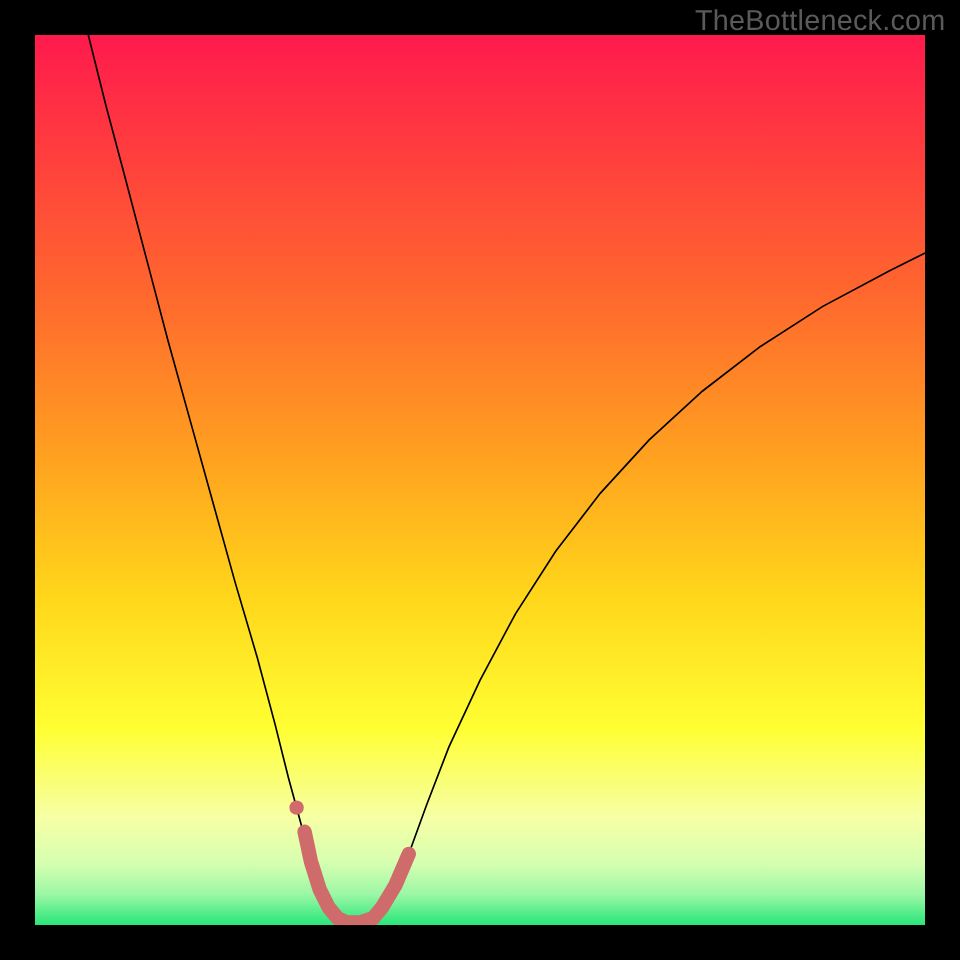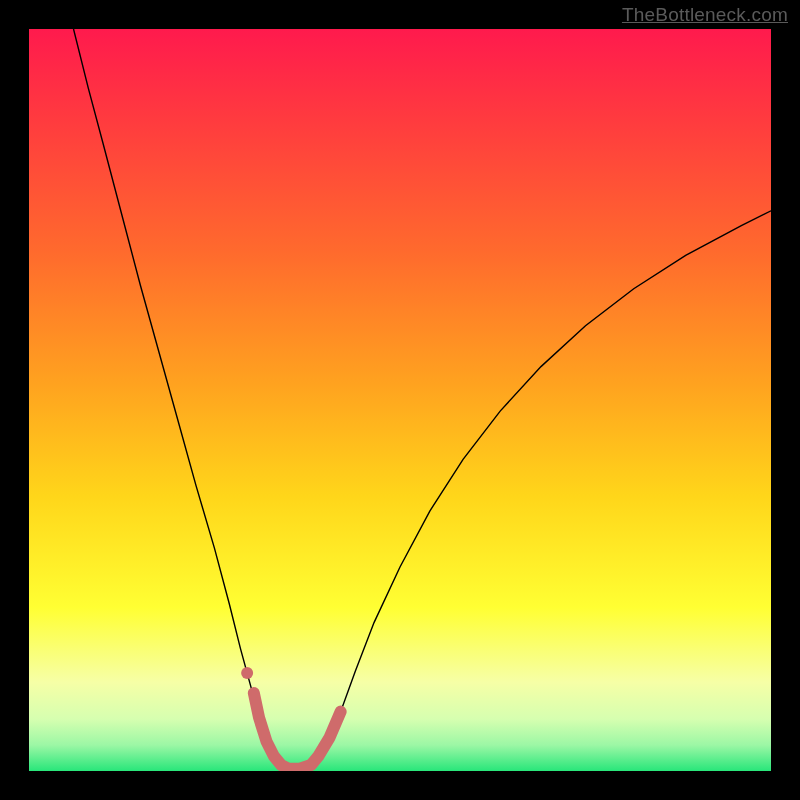--- a/index.html
+++ b/index.html
@@ -15,25 +15,24 @@
     position: relative;
     width: 800px;
     height: 800px;
     background: #000;
   }
   .watermark {
     position: absolute;
     top: 4px;
     right: 12px;
     color: #5a5a5a;
-    font-size: 19px;
+    font-size: 24px;
     font-weight: 500;
     letter-spacing: 0.2px;
     z-index: 20;
-    text-decoration: underline;
   }
   .plot-area {
     position: absolute;
     left: 29px;
     top: 29px;
     width: 742px;
     height: 742px;
     overflow: hidden;
   }
   .plot-area svg {

